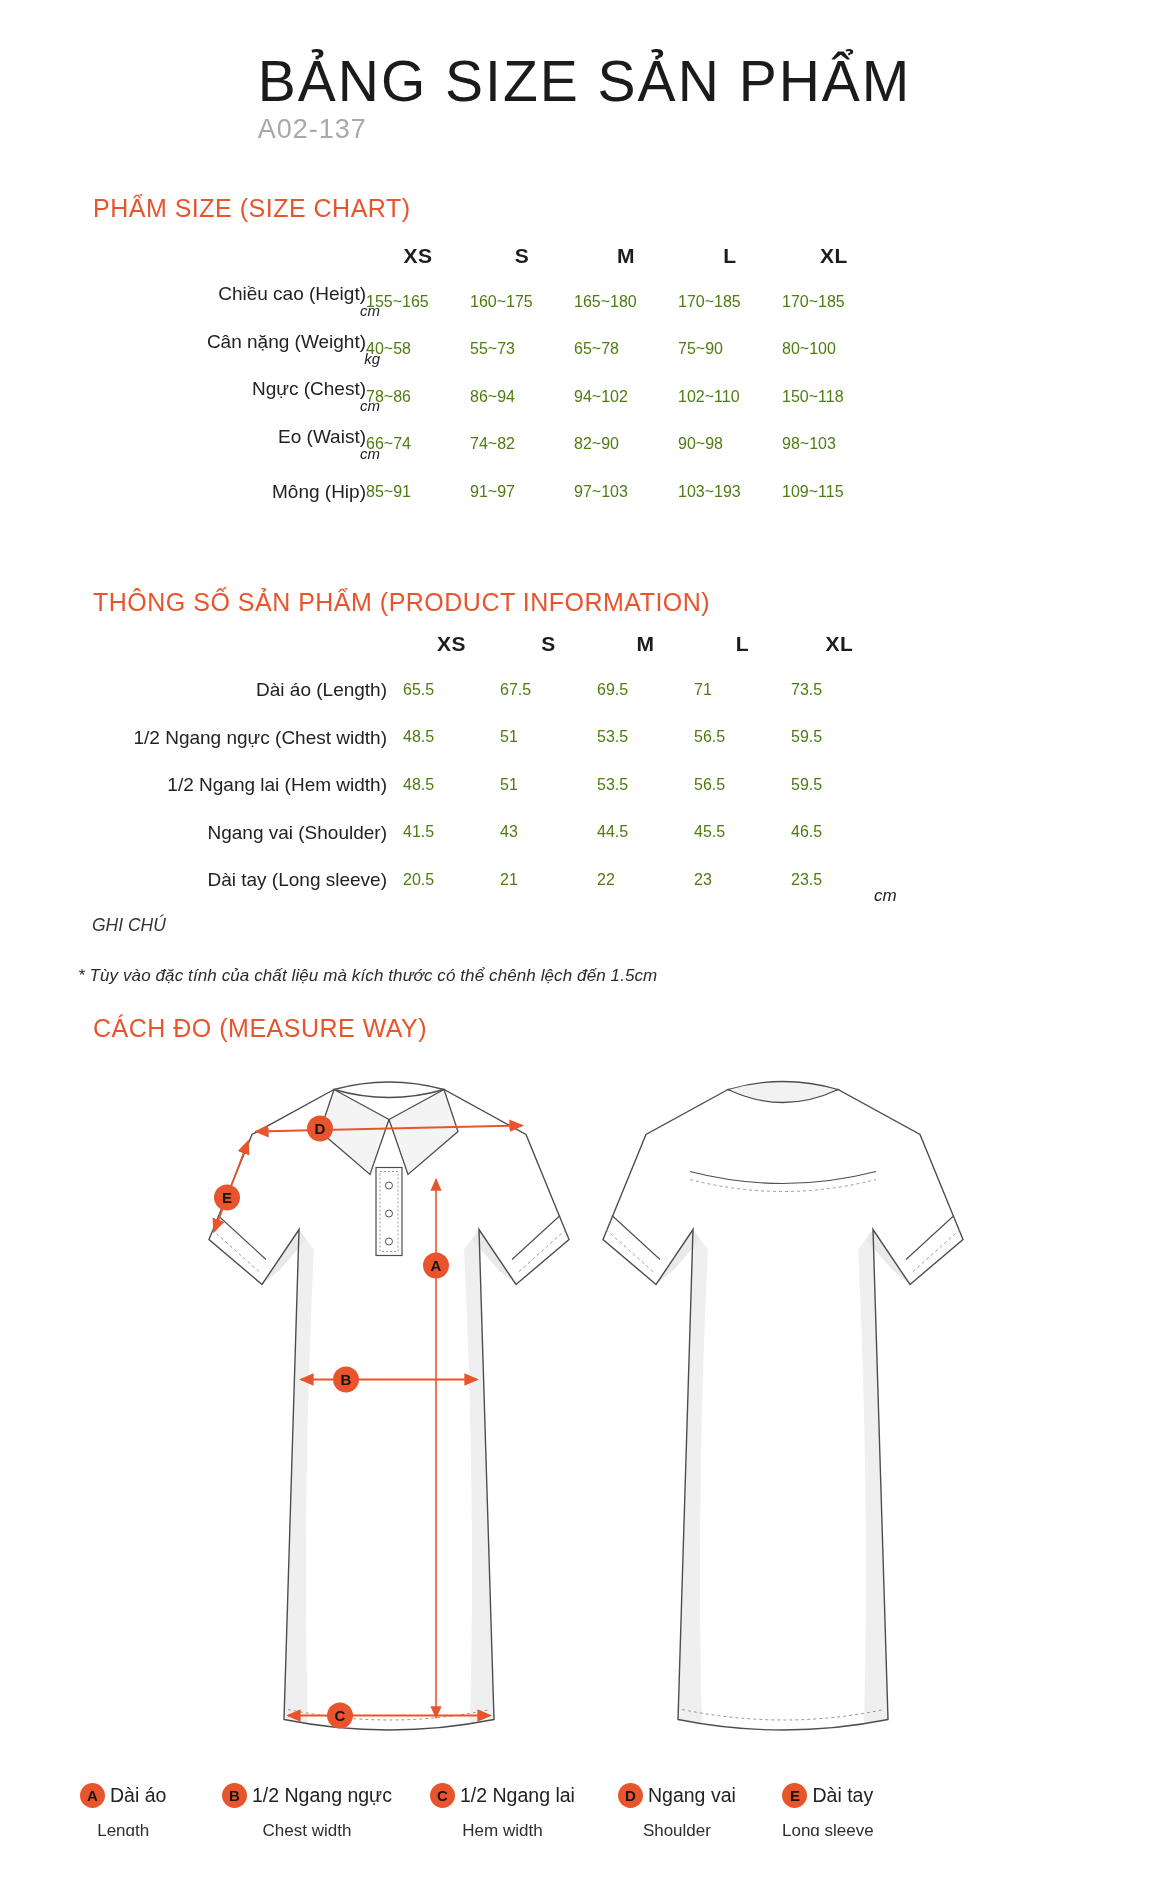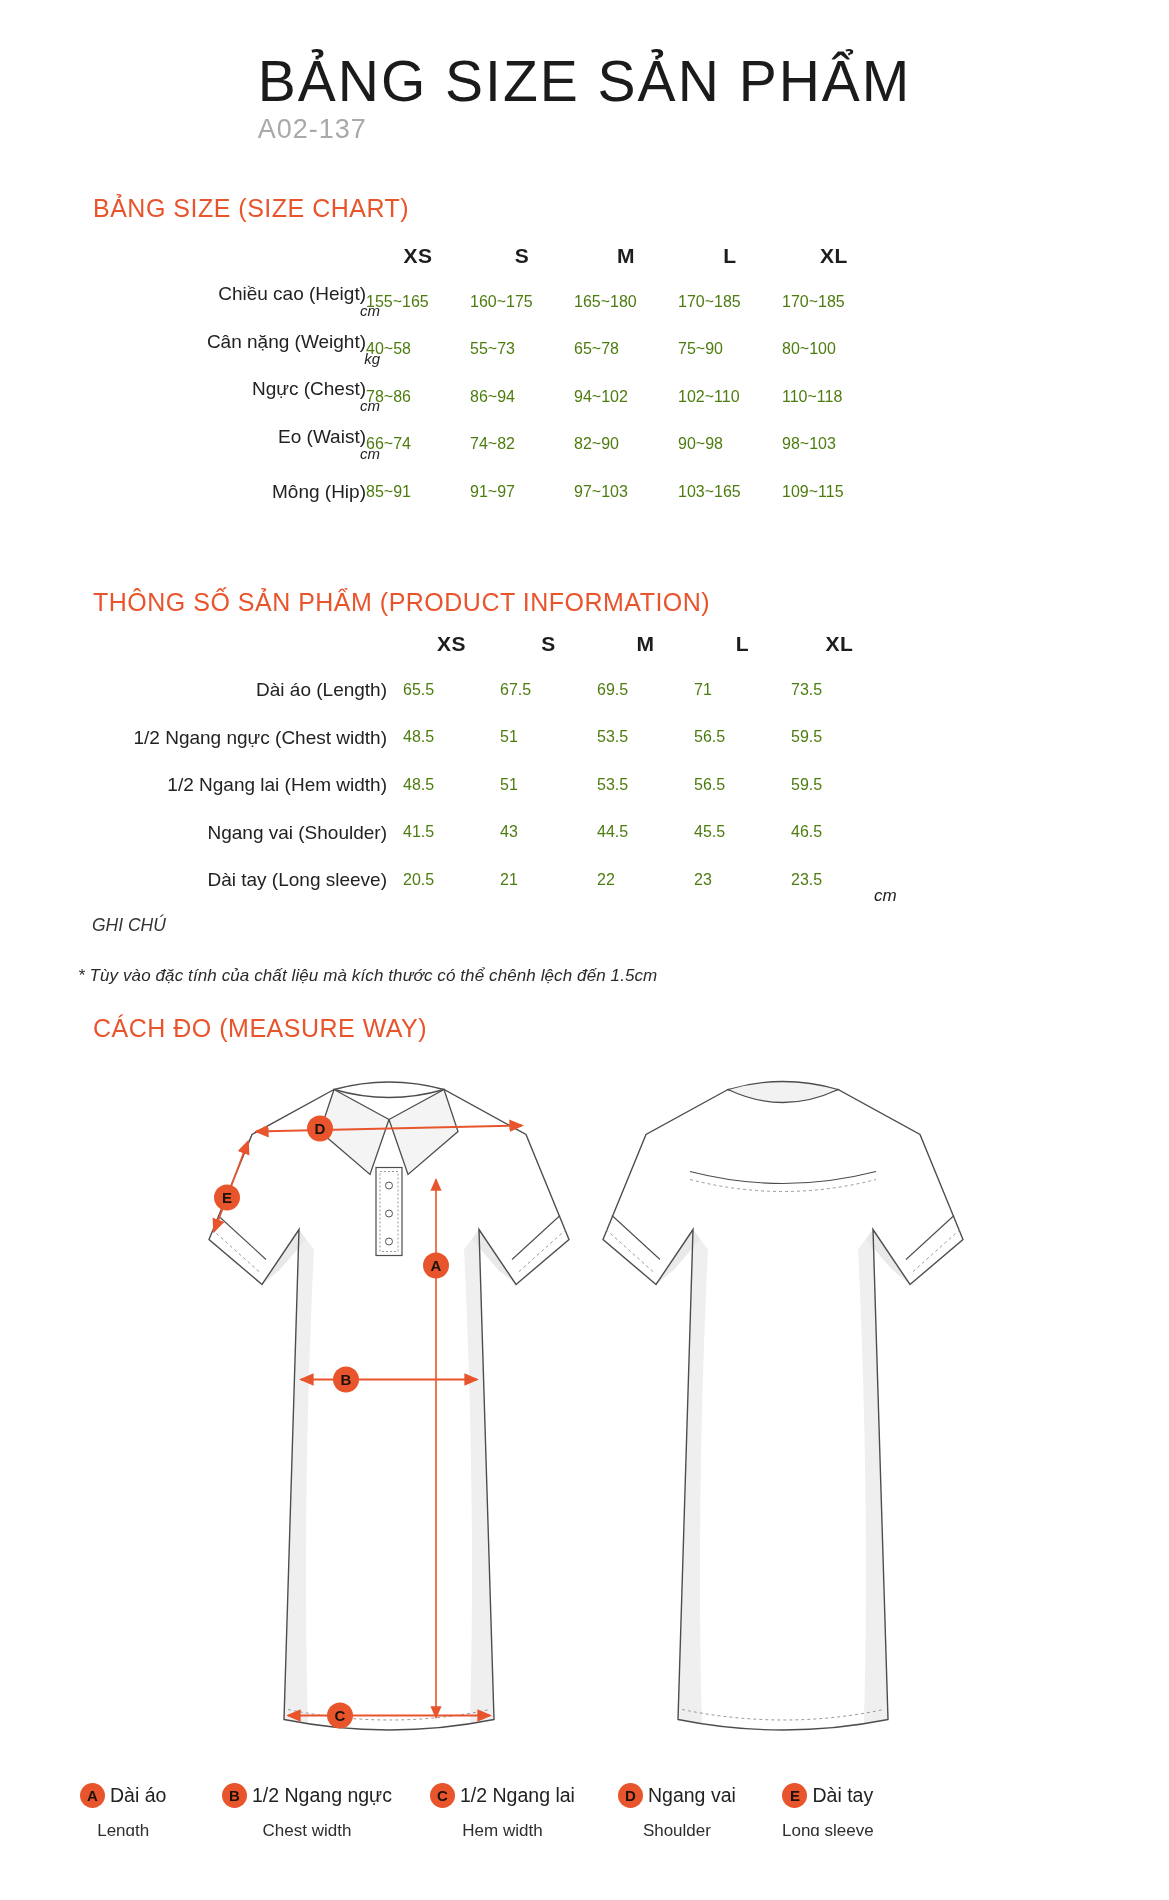--- a/index.html
+++ b/index.html
@@ -62,21 +62,21 @@
 
 <div class="page">
 
   <div class="title-wrap">
     <div class="title-inner">
       <div class="page-title">BẢNG SIZE SẢN PHẨM</div>
       <div class="product-code">A02-137</div>
     </div>
   </div>
 
-  <div class="sec-heading sec1">BẢNG SIZE (SIZE CHART)</div>
+  <div class="sec-heading sec1">PHẨM SIZE (SIZE CHART)</div>
 
   <div class="size-table t1">
     <div class="t-row t-head">
       <div class="row-label"></div>
       <div class="col-h">XS</div>
       <div class="col-h">S</div>
       <div class="col-h">M</div>
       <div class="col-h">L</div>
       <div class="col-h">XL</div>
     </div>
@@ -95,36 +95,36 @@
       <div class="val">65~78</div>
       <div class="val">75~90</div>
       <div class="val">80~100</div>
     </div>
     <div class="t-row">
       <div class="row-label"><span>Ngực (Chest)</span><span class="unit">cm</span></div>
       <div class="val">78~86</div>
       <div class="val">86~94</div>
       <div class="val">94~102</div>
       <div class="val">102~110</div>
-      <div class="val">110~118</div>
+      <div class="val">150~118</div>
     </div>
     <div class="t-row">
       <div class="row-label"><span>Eo (Waist)</span><span class="unit">cm</span></div>
       <div class="val">66~74</div>
       <div class="val">74~82</div>
       <div class="val">82~90</div>
       <div class="val">90~98</div>
       <div class="val">98~103</div>
     </div>
     <div class="t-row">
       <div class="row-label"><span>Mông (Hip)</span></div>
       <div class="val">85~91</div>
       <div class="val">91~97</div>
       <div class="val">97~103</div>
-      <div class="val">103~165</div>
+      <div class="val">103~193</div>
       <div class="val">109~115</div>
     </div>
   </div>
 
   <div class="sec-heading sec2">THÔNG SỐ SẢN PHẨM (PRODUCT INFORMATION)</div>
 
   <div class="size-table t2">
     <div class="t-row t-head">
       <div class="row-label"></div>
       <div class="col-h">XS</div>

